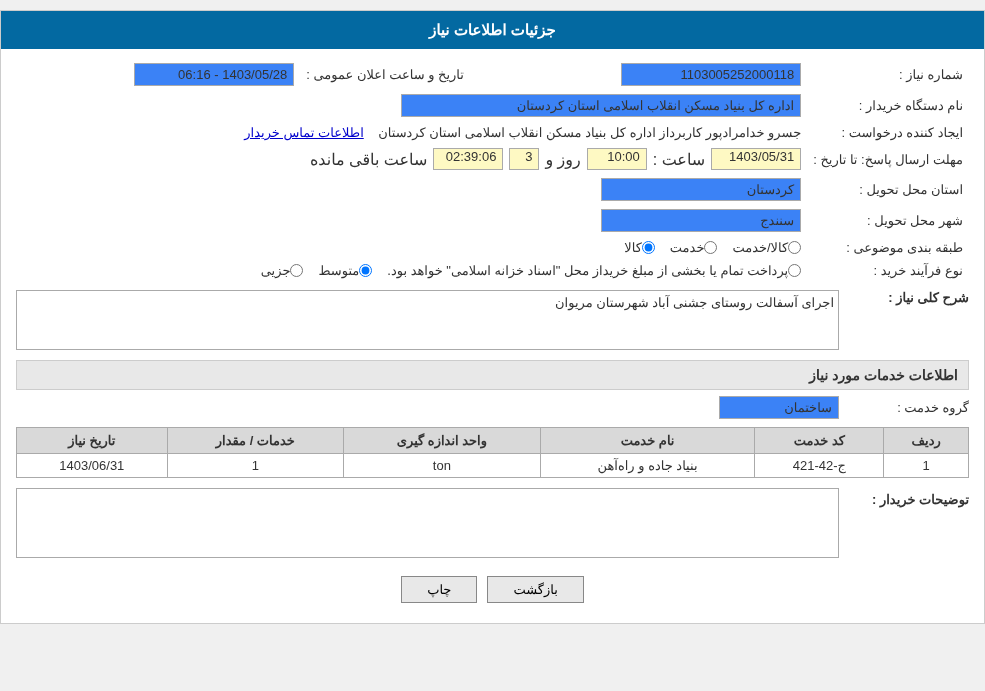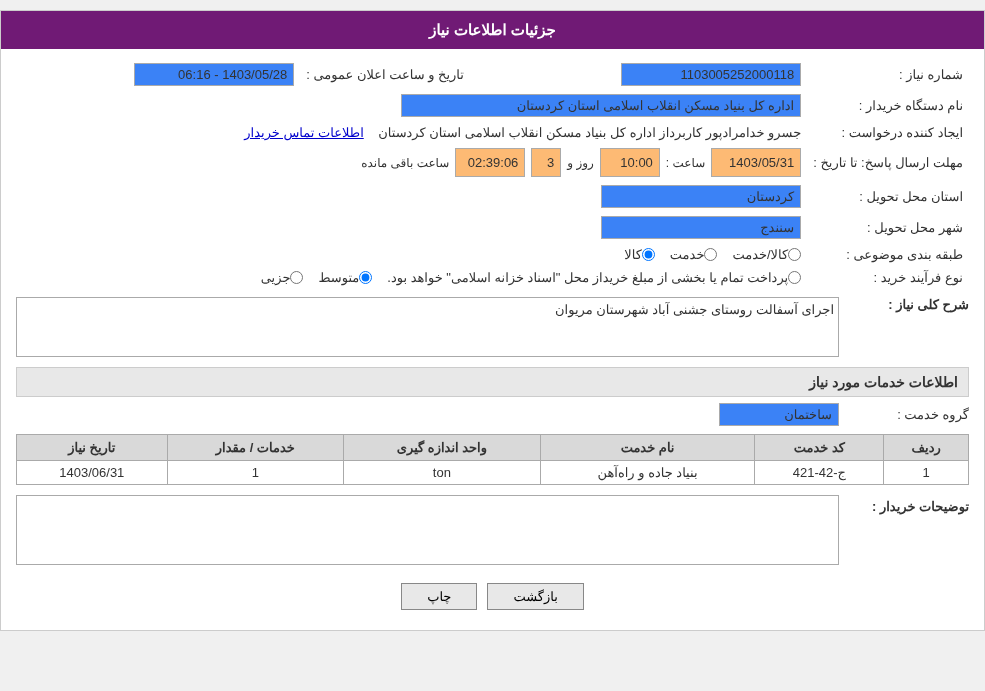--- a/index.html
+++ b/index.html
@@ -10,21 +10,21 @@
       direction: rtl;
       color: #333;
     }
     .page-wrapper {
       max-width: 985px;
       margin: 10px auto;
       background: #fff;
       border: 1px solid #ccc;
     }
     .header-bar {
-      background: #701a75;
+      background: #0369a1;
       color: #fff;
       text-align: center;
       padding: 10px;
       font-size: 15px;
       font-weight: bold;
     }
     .content {
       padding: 10px 15px;
     }
     .info-table {
@@ -129,26 +129,26 @@
       background: #e8e8e8;
     }
     .inline-fields {
       display: flex;
       align-items: center;
       gap: 6px;
       flex-wrap: nowrap;
     }
     .small-label {
       white-space: nowrap;
-      font-size: 12px;
+      font-size: 16px;
     }
     .inline-box {
       border: 1px solid #aaa;
-      background: #fdba74;
-      padding: 6px 6px;
+      background: #fef9c3;
+      padding: 0 6px;
       min-height: 22px;
       display: inline-block;
     }
     .description-area {
       position: relative;
       border: 1px solid #aaa;
       min-height: 60px;
       padding: 4px;
       text-align: right;
     }

